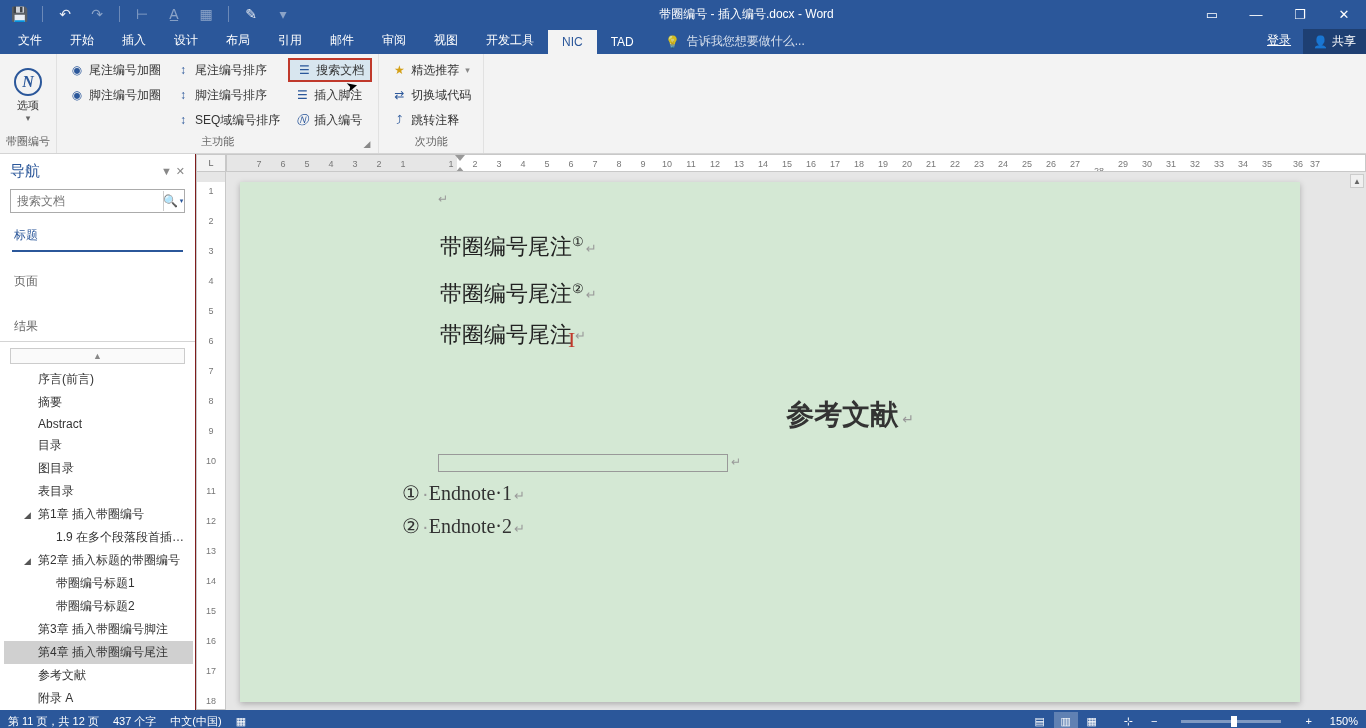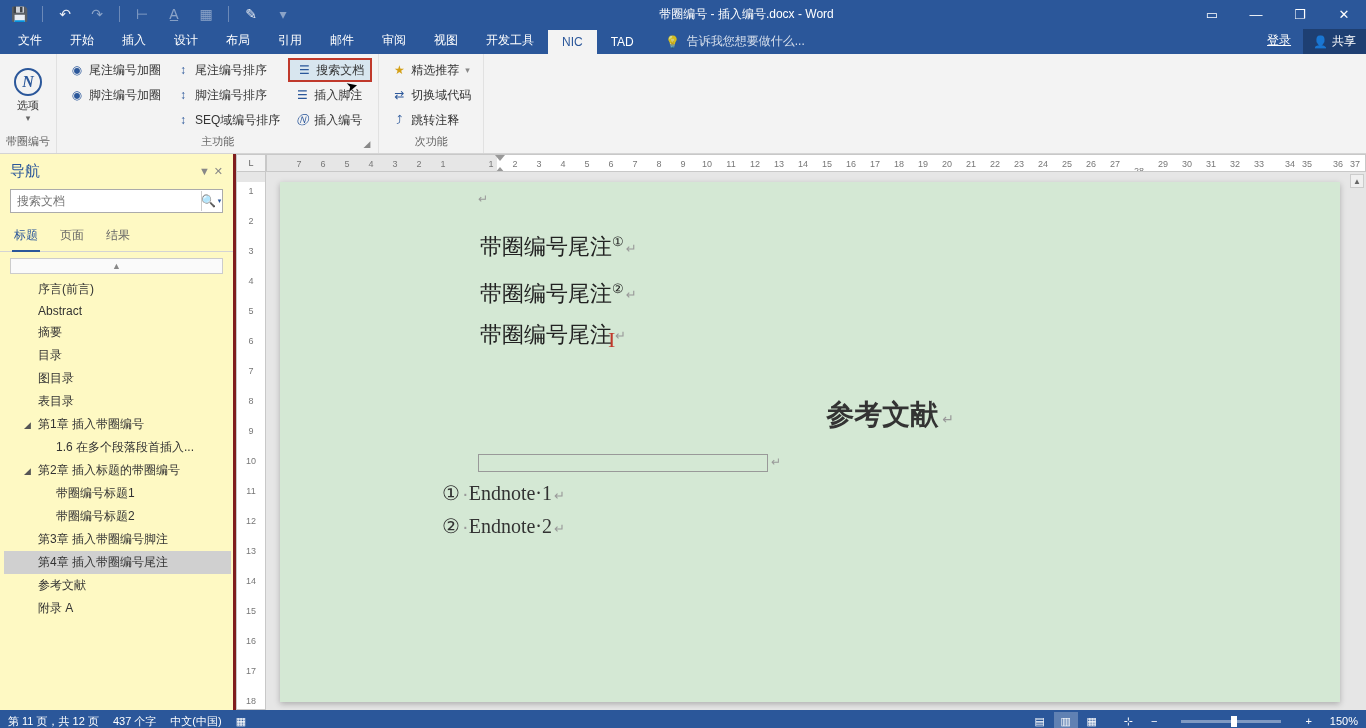--- a/index.html
+++ b/index.html
@@ -41,28 +41,28 @@
 .ic-sort { color: #2b579a; }
 .ic-ins { color: #2b579a; }
 .ic-star { color: #d4a017; }
 .ic-swap { color: #2b579a; }
 .ic-jump { color: #2b579a; }
 
 
 .main { display: flex; height: 556px; }
 
 
-.navpane { width: 236px; background: #fef9c3; border-right: 3px solid #7f1d1d; display: flex; flex-direction: column; }
+.navpane { width: 196px; background: #ffffff; border-right: 1px solid #7f1d1d; display: flex; flex-direction: column; }
 .navhead { padding: 8px 10px 6px; display: flex; align-items: center; justify-content: space-between; }
 .navhead .t { color: #2b579a; font-size: 15px; }
 .navhead .ctrls { display: flex; gap: 4px; color: #888; font-size: 11px; }
 .navsearch { margin: 2px 10px 6px; position: relative; }
 .navsearch input { width: 100%; height: 24px; border: 1px solid #ababab; padding: 0 26px 0 6px; font-size: 12px; }
 .navsearch .mag { position: absolute; right: 2px; top: 2px; width: 20px; height: 20px; border-left: 1px solid #ccc; display: flex; align-items: center; justify-content: center; color: #2b579a; cursor: pointer; font-size: 12px; }
-.navtabs { display: flex; gap: 18px; padding: 4px 12px 0; border-bottom: 1px solid #d4d4d4; }
+.navtabs { display: flex; gap: 18px; padding: 4px 12px 0; border-bottom: 1px solid #d4d4d4; flex-direction: column; }
 .navtabs .ntab { padding: 4px 2px 6px; font-size: 12px; cursor: pointer; color: #666; }
 .navtabs .ntab.active { color: #2b579a; border-bottom: 2px solid #2b579a; margin-bottom: -1px; }
 .navbar { margin: 6px 10px 4px; height: 16px; border: 1px solid #ccc; background: #fafafa; display: flex; align-items: center; justify-content: center; color: #888; cursor: pointer; font-size: 9px; }
 .navtree { flex: 1; overflow-y: auto; padding: 0 2px 6px 4px; }
 .navtree .node { padding: 3px 6px 3px; font-size: 12px; cursor: pointer; white-space: nowrap; overflow: hidden; text-overflow: ellipsis; }
 .navtree .node.sel { background: #d0d0d0; }
 .navtree .lvl0 { padding-left: 34px; }
 .navtree .lvl1 { padding-left: 34px; display: flex; align-items: center; gap: 4px; }
 .navtree .lvl1 .ar { width: 10px; margin-left: -14px; color: #555; font-size: 9px; }
 .navtree .lvl2 { padding-left: 52px; }
@@ -245,30 +245,30 @@
       <div class="mag">🔍<span style="font-size:7px;margin-left:1px">▾</span></div>
     </div>
     <div class="navtabs">
       <div class="ntab active">标题</div>
       <div class="ntab">页面</div>
       <div class="ntab">结果</div>
     </div>
     <div class="navbar">▲</div>
     <div class="navtree" id="navtree">
         <div class="node lvl0"><span>序言(前言)</span></div>
+        <div class="node lvl0"><span>摘要</span></div>
         <div class="node lvl0"><span>Abstract</span></div>
-        <div class="node lvl0"><span>摘要</span></div>
         <div class="node lvl0"><span>目录</span></div>
         <div class="node lvl0"><span>图目录</span></div>
         <div class="node lvl0"><span>表目录</span></div>
         <div class="node lvl1">
           <span class="ar">◢</span>
           <span>第1章 插入带圈编号</span>
         </div>
-        <div class="node lvl2"><span>1.6 在多个段落段首插入...</span></div>
+        <div class="node lvl2"><span>1.9 在多个段落段首插入...</span></div>
         <div class="node lvl1">
           <span class="ar">◢</span>
           <span>第2章 插入标题的带圈编号</span>
         </div>
         <div class="node lvl2"><span>带圈编号标题1</span></div>
         <div class="node lvl2"><span>带圈编号标题2</span></div>
         <div class="node lvl0"><span>第3章 插入带圈编号脚注</span></div>
         <div class="node lvl0 sel"><span>第4章 插入带圈编号尾注</span></div>
         <div class="node lvl0"><span>参考文献</span></div>
         <div class="node lvl0"><span>附录 A</span></div>
@@ -314,21 +314,21 @@
           <div class="mk" style="width: 24px;">24</div>
           <div class="mk" style="width: 24px;">25</div>
           <div class="mk" style="width: 24px;">26</div>
           <div class="mk" style="width: 24px;">27</div>
           <div class="mk" style="width: 24px; margin-top: 7px;">28</div>
           <div class="mk" style="width: 24px;">29</div>
           <div class="mk" style="width: 24px;">30</div>
           <div class="mk" style="width: 24px;">31</div>
           <div class="mk" style="width: 24px;">32</div>
           <div class="mk" style="width: 24px;">33</div>
-          <div class="mk" style="width: 24px; text-align: right;">34</div>
+          <div class="mk" style="width: 24px;">34</div>
           <div class="mk" style="width: 24px;">35</div>
           <div class="mk" style="width: 24px; text-align: right;">36</div>
           <div class="mk" style="width: 24px;">37</div>
         </div>
       <div class="indent"></div>
     </div>
     <div class="docbody">
       <div class="vruler">
         <div class="vgrey"></div>
         <div class="vmarks" id="vruler-marks" style="top:4px">

